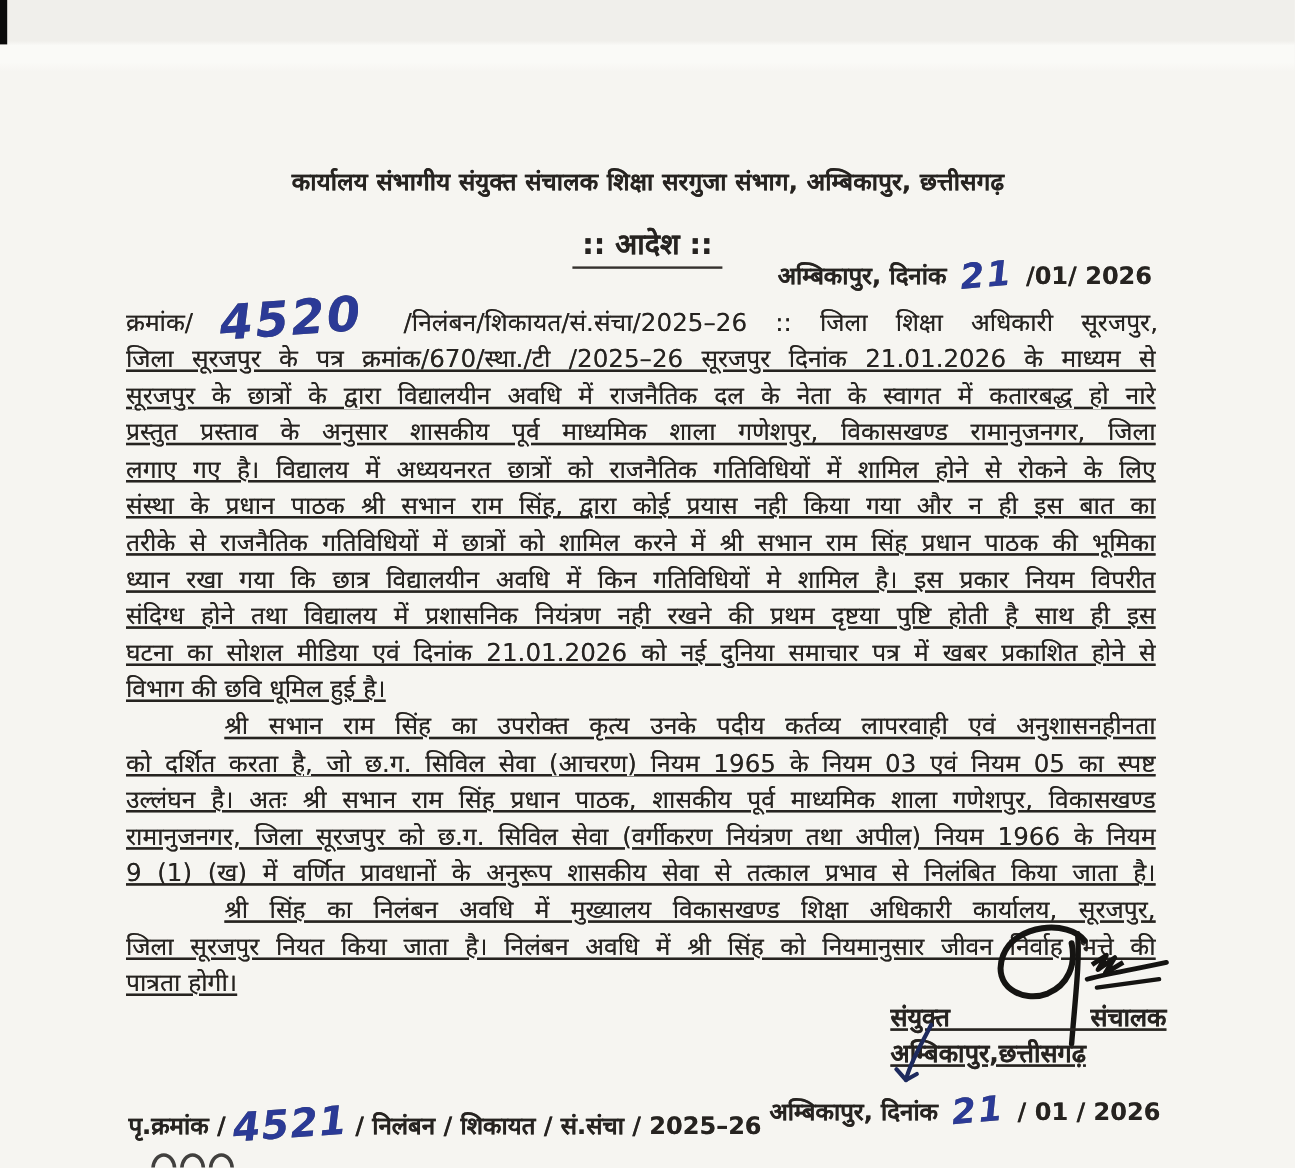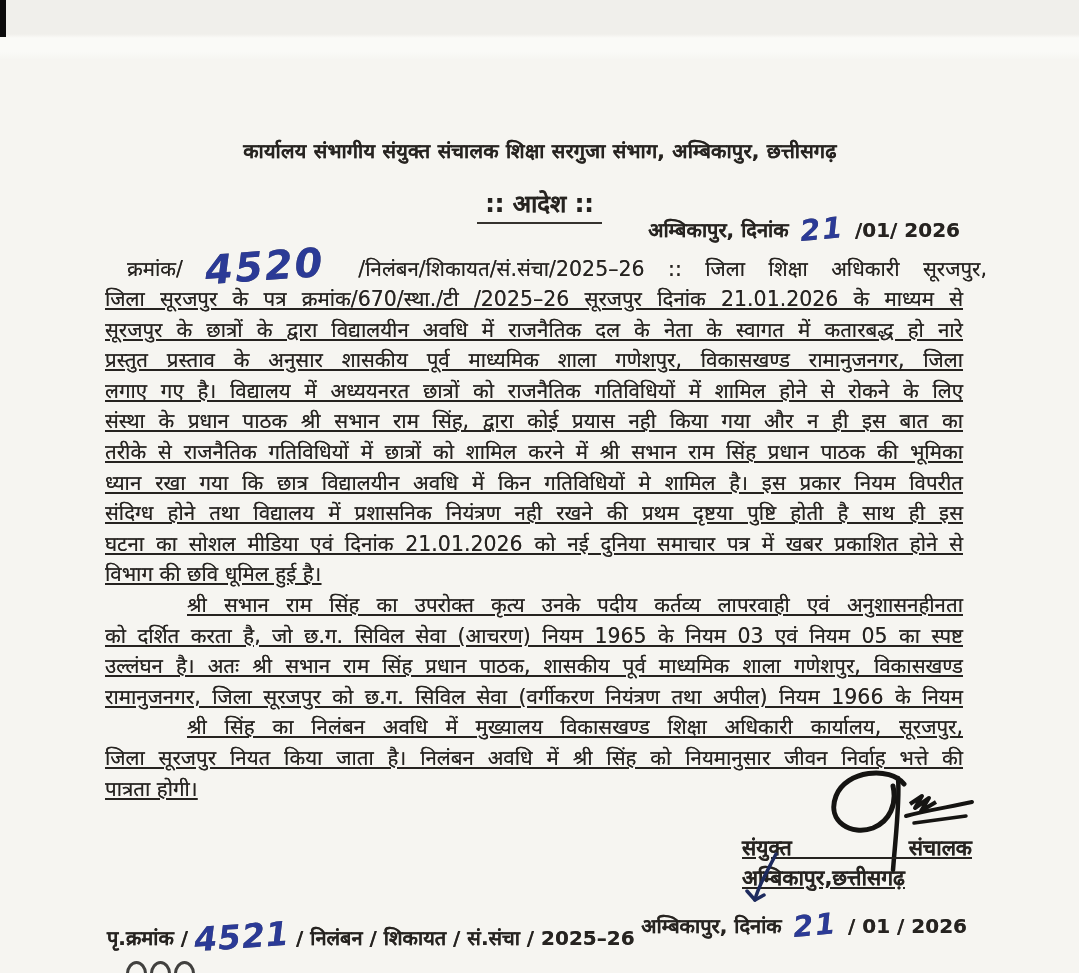--- a/index.html
+++ b/index.html
@@ -27,21 +27,21 @@
   .date-line{font-weight:bold;font-size:20px;white-space:nowrap;}
   .date-top{position:absolute;top:210px;right:119px;}
   .date-bottom{position:absolute;top:906px;right:112px;}
   .hand{
     color:#2b3a96;font-style:italic;font-weight:bold;
     display:inline-block;letter-spacing:2px;
   }
   .hand-day{font-size:29px;transform:rotate(-5deg);position:relative;top:2px;margin:0 4px;}
   .ref-line{
     position:absolute;top:248px;left:105px;width:860px;
-    display:flex;align-items:flex-end;font-size:20.5px;margin-left:22px;
+    display:flex;align-items:flex-end;font-size:20.5px;
   }
   .ref-prefix{white-space:nowrap;padding-bottom:2px;}
   .hand-refnum{font-size:40px;line-height:36px;transform:rotate(-4deg);margin:0 34px 0 22px;}
   .ref-suffix{flex:1;text-align:justify;text-align-last:justify;padding-bottom:2px;}
   .body-block{
     position:absolute;left:105px;top:284px;width:858px;
     font-size:20.5px;line-height:30.6px;
   }
   .para{margin:0;}
   .line{text-align:justify;text-align-last:justify;white-space:normal;text-decoration:underline;}
@@ -101,20 +101,21 @@
       <div class="line">ध्यान रखा गया कि छात्र विद्यालयीन अवधि में किन गतिविधियों मे शामिल है। इस प्रकार नियम विपरीत</div>
       <div class="line">संदिग्ध होने तथा विद्यालय में प्रशासनिक नियंत्रण नही रखने की प्रथम दृष्टया पुष्टि होती है साथ ही इस</div>
       <div class="line">घटना का सोशल मीडिया एवं दिनांक 21.01.2026 को नई दुनिया समाचार पत्र में खबर प्रकाशित होने से</div>
       <div class="line">विभाग की छवि धूमिल हुई है।</div>
     </div>
   <div class="para para2">
       <div class="line">श्री सभान राम सिंह का उपरोक्त कृत्य उनके पदीय कर्तव्य लापरवाही एवं अनुशासनहीनता</div>
       <div class="line">को दर्शित करता है, जो छ.ग. सिविल सेवा (आचरण) नियम 1965 के नियम 03 एवं नियम 05 का स्पष्ट</div>
       <div class="line">उल्लंघन है। अतः श्री सभान राम सिंह प्रधान पाठक, शासकीय पूर्व माध्यमिक शाला गणेशपुर, विकासखण्ड</div>
       <div class="line">रामानुजनगर, जिला सूरजपुर को छ.ग. सिविल सेवा (वर्गीकरण नियंत्रण तथा अपील) नियम 1966 के नियम</div>
+      <div class="line">9 (1) (ख) में वर्णित प्रावधानों के अनुरूप शासकीय सेवा से तत्काल प्रभाव से निलंबित किया जाता है।</div>
     </div>
   <div class="para para3">
       <div class="line">श्री सिंह का निलंबन अवधि में मुख्यालय विकासखण्ड शिक्षा अधिकारी कार्यालय, सूरजपुर,</div>
       <div class="line">जिला सूरजपुर नियत किया जाता है। निलंबन अवधि में श्री सिंह को नियमानुसार जीवन निर्वाह भत्ते की</div>
       <div class="line">पात्रता होगी।</div>
     </div>
 </div>
 
 <svg class="signature-svg" width="160" height="105" viewBox="0 0 160 105">
   <path d="M88,14 C74,-4 30,0 20,26 C10,52 36,66 57,58 C74,51 81,34 77,16" fill="none" stroke="#151412" stroke-width="5" stroke-linecap="round"></path>

